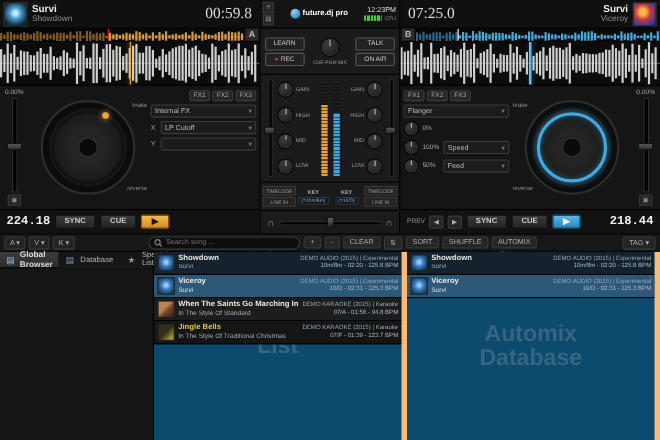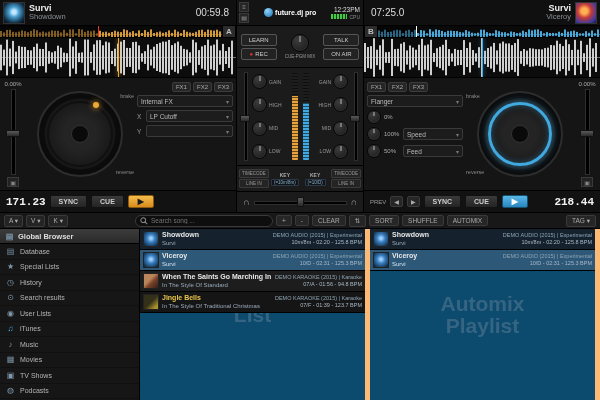--- a/index.html
+++ b/index.html
@@ -12,21 +12,21 @@
 .deckB{border-right:none;border-left:1px solid #000}
 .mixer{width:126px;display:flex;flex-direction:column;background:#1b1b1b}
 
 .deck-header{height:26px;display:flex;align-items:center;gap:4px;padding:1px 3px;background:#101010;border-bottom:1px solid #000}
 .art{width:22px;height:22px;border:1px solid #333;flex:none}
 .artA{background:radial-gradient(circle at 50% 45%,#bfe8ff 0 2px,#4a9fd0 5px,#123047 11px,#000 16px)}
 .artB{background:radial-gradient(circle at 42% 40%,#ffb050 0 3px,#c33a3a 7px,#3a3aa0 13px,#100510 18px)}
 .dh-text{flex:1;overflow:hidden;line-height:1.15}
 .dh-artist{font-size:9px;font-weight:bold;color:#eee}
 .dh-title{font-size:7.5px;color:#8a8f94}
-.dh-time{font-family:Liberation Sans, sans-serif;font-size:10px;color:#ddd;padding:0 4px}
+.dh-time{font-family:Liberation Serif, serif;font-size:14px;color:#ddd;padding:0 4px}
 .deckB .dh-text{text-align:right}
 
 .ov-row{height:12px;display:flex;background:#0a0a0a;border-bottom:1px solid #000}
 .ovwrap{flex:1;position:relative;overflow:hidden}
 .wave{position:absolute;inset:0}
 .ovshade{position:absolute;top:0;bottom:0;left:0;background:rgba(0,0,0,.4)}
 .ovmark{position:absolute;top:0;bottom:0;width:1px;background:#e33}
 .deck-tag{width:14px;background:#2c2c2c;color:#bbb;font-size:8px;font-weight:bold;display:flex;align-items:center;justify-content:center;border-left:1px solid #000;border-right:1px solid #000}
 .mainwave{height:40px;position:relative;background:#0c0c0c;border-bottom:1px solid #000;overflow:hidden}
 .playhead{position:absolute;top:0;bottom:0;left:50%;width:1px;z-index:2}
@@ -118,21 +118,21 @@
 
 .toolbar{height:17px;display:flex;align-items:center;gap:3px;background:#181818;border-top:1px solid #000;border-bottom:1px solid #000;padding:0 4px}
 .filters{width:128px;display:flex;gap:3px;align-items:center}
 .fbtn{font-size:6.5px;padding:1px 4px;background:#242424;border:1px solid #3a3a3a;color:#aaa;border-radius:2px}
 .searchbox{width:138px;height:12px;background:#0e0e0e;border:1px solid #3a3a3a;border-radius:6px;display:flex;align-items:center;padding:0 4px;gap:3px}
 .searchbox input{flex:1;min-width:0;background:none;border:none;outline:none;color:#ccc;font-size:6.5px;font-family:inherit}
 .tbtn{font-size:6.5px;padding:1px 5px;background:#262626;border:1px solid #3a3a3a;color:#aaa;border-radius:2px;white-space:nowrap}
 .tag-group{margin-left:auto;display:flex;gap:2px;align-items:center}
 
 .browser{height:171px;display:flex}
-.sidebar{width:140px;background:#161616;border-right:1px solid #000;display:flex;flex-direction:column}
+.sidebar{width:140px;background:#161616;border-right:1px solid #000;display:flex;flex-direction:row}
 .sb-header{height:15px;background:linear-gradient(#3c3c3c,#2a2a2a);display:flex;align-items:center;gap:4px;padding:0 5px;font-size:7.5px;font-weight:bold;color:#ddd;border-bottom:1px solid #000}
 .sb-item{height:15.5px;display:flex;align-items:center;gap:5px;padding:0 6px;font-size:7px;color:#b5b5b5;border-bottom:1px solid #101010}
 .ico{width:9px;font-size:8px;color:#7f98ad;text-align:center;flex:none}
 .i-grid::before{content:"▤"}.i-db::before{content:"▤"}.i-star::before{content:"★"}.i-hist::before{content:"◷"}
 .i-search::before{content:"⊙"}.i-user::before{content:"◉"}.i-itunes::before{content:"♫";color:#3fa9e0}
 .i-music::before{content:"♪"}.i-movie::before{content:"▦"}.i-tv::before{content:"▣"}.i-pod::before{content:"◍"}
 .panel{width:230px;position:relative;background:#0c4a6e;border-right:5px solid #fdba74;overflow:hidden}
 .watermark{position:absolute;top:50%;left:50%;transform:translate(-50%,-50%);font-size:21px;font-weight:bold;color:rgba(150,165,180,.3);text-align:center;width:120px;line-height:1.05;pointer-events:none;z-index:1}
 .trow{height:21px;display:flex;align-items:center;gap:3px;padding:0 3px;border-bottom:1px solid #000;position:relative;z-index:2}
 .r1{background:#15222d}.r2{background:#2e5878}.r3{background:#1d1d1d}.r4{background:#151515}
@@ -368,21 +368,21 @@
         <div class="xy-row">
           <span class="xy-l">Y</span>
           <div class="dropdown">
             <span></span>
             <span class="caret">▾</span>
           </div>
         </div>
       </div>
     </div>
     <div class="deck-bottom">
-      <div class="bpm">171.23</div>
+      <div class="bpm">224.18</div>
       <button class="ctl">SYNC</button>
       <button class="ctl">CUE</button>
       <button class="ctl play playA">▶</button>
       <div class="spacer"></div>
     </div>
   </div>
 
   <div class="mixer">
     <div class="mx-top">
       <div class="winbtns">
@@ -843,21 +843,21 @@
         <div class="tsub">In The Style Of Traditional Christmas</div>
       </div>
       <div class="tmeta">
         <div class="tm1">DEMO KARAOKE (2015) | Karaoke</div>
         <div class="tm2">07/F - 01:39 - 123.7 BPM</div>
       </div>
     </div>
   </div>
 
   <div class="panel">
-    <div class="watermark">Automix Playlist</div>
+    <div class="watermark">Automix Database</div>
     <div class="trow r1">
       <div class="thumb th-survi"></div>
       <div class="tmain">
         <div class="ttitle">Showdown</div>
         <div class="tsub">Survi</div>
       </div>
       <div class="tmeta">
         <div class="tm1">DEMO AUDIO (2015) | Experimental</div>
         <div class="tm2">10m/8m - 02:20 - 125.8 BPM</div>
       </div>

